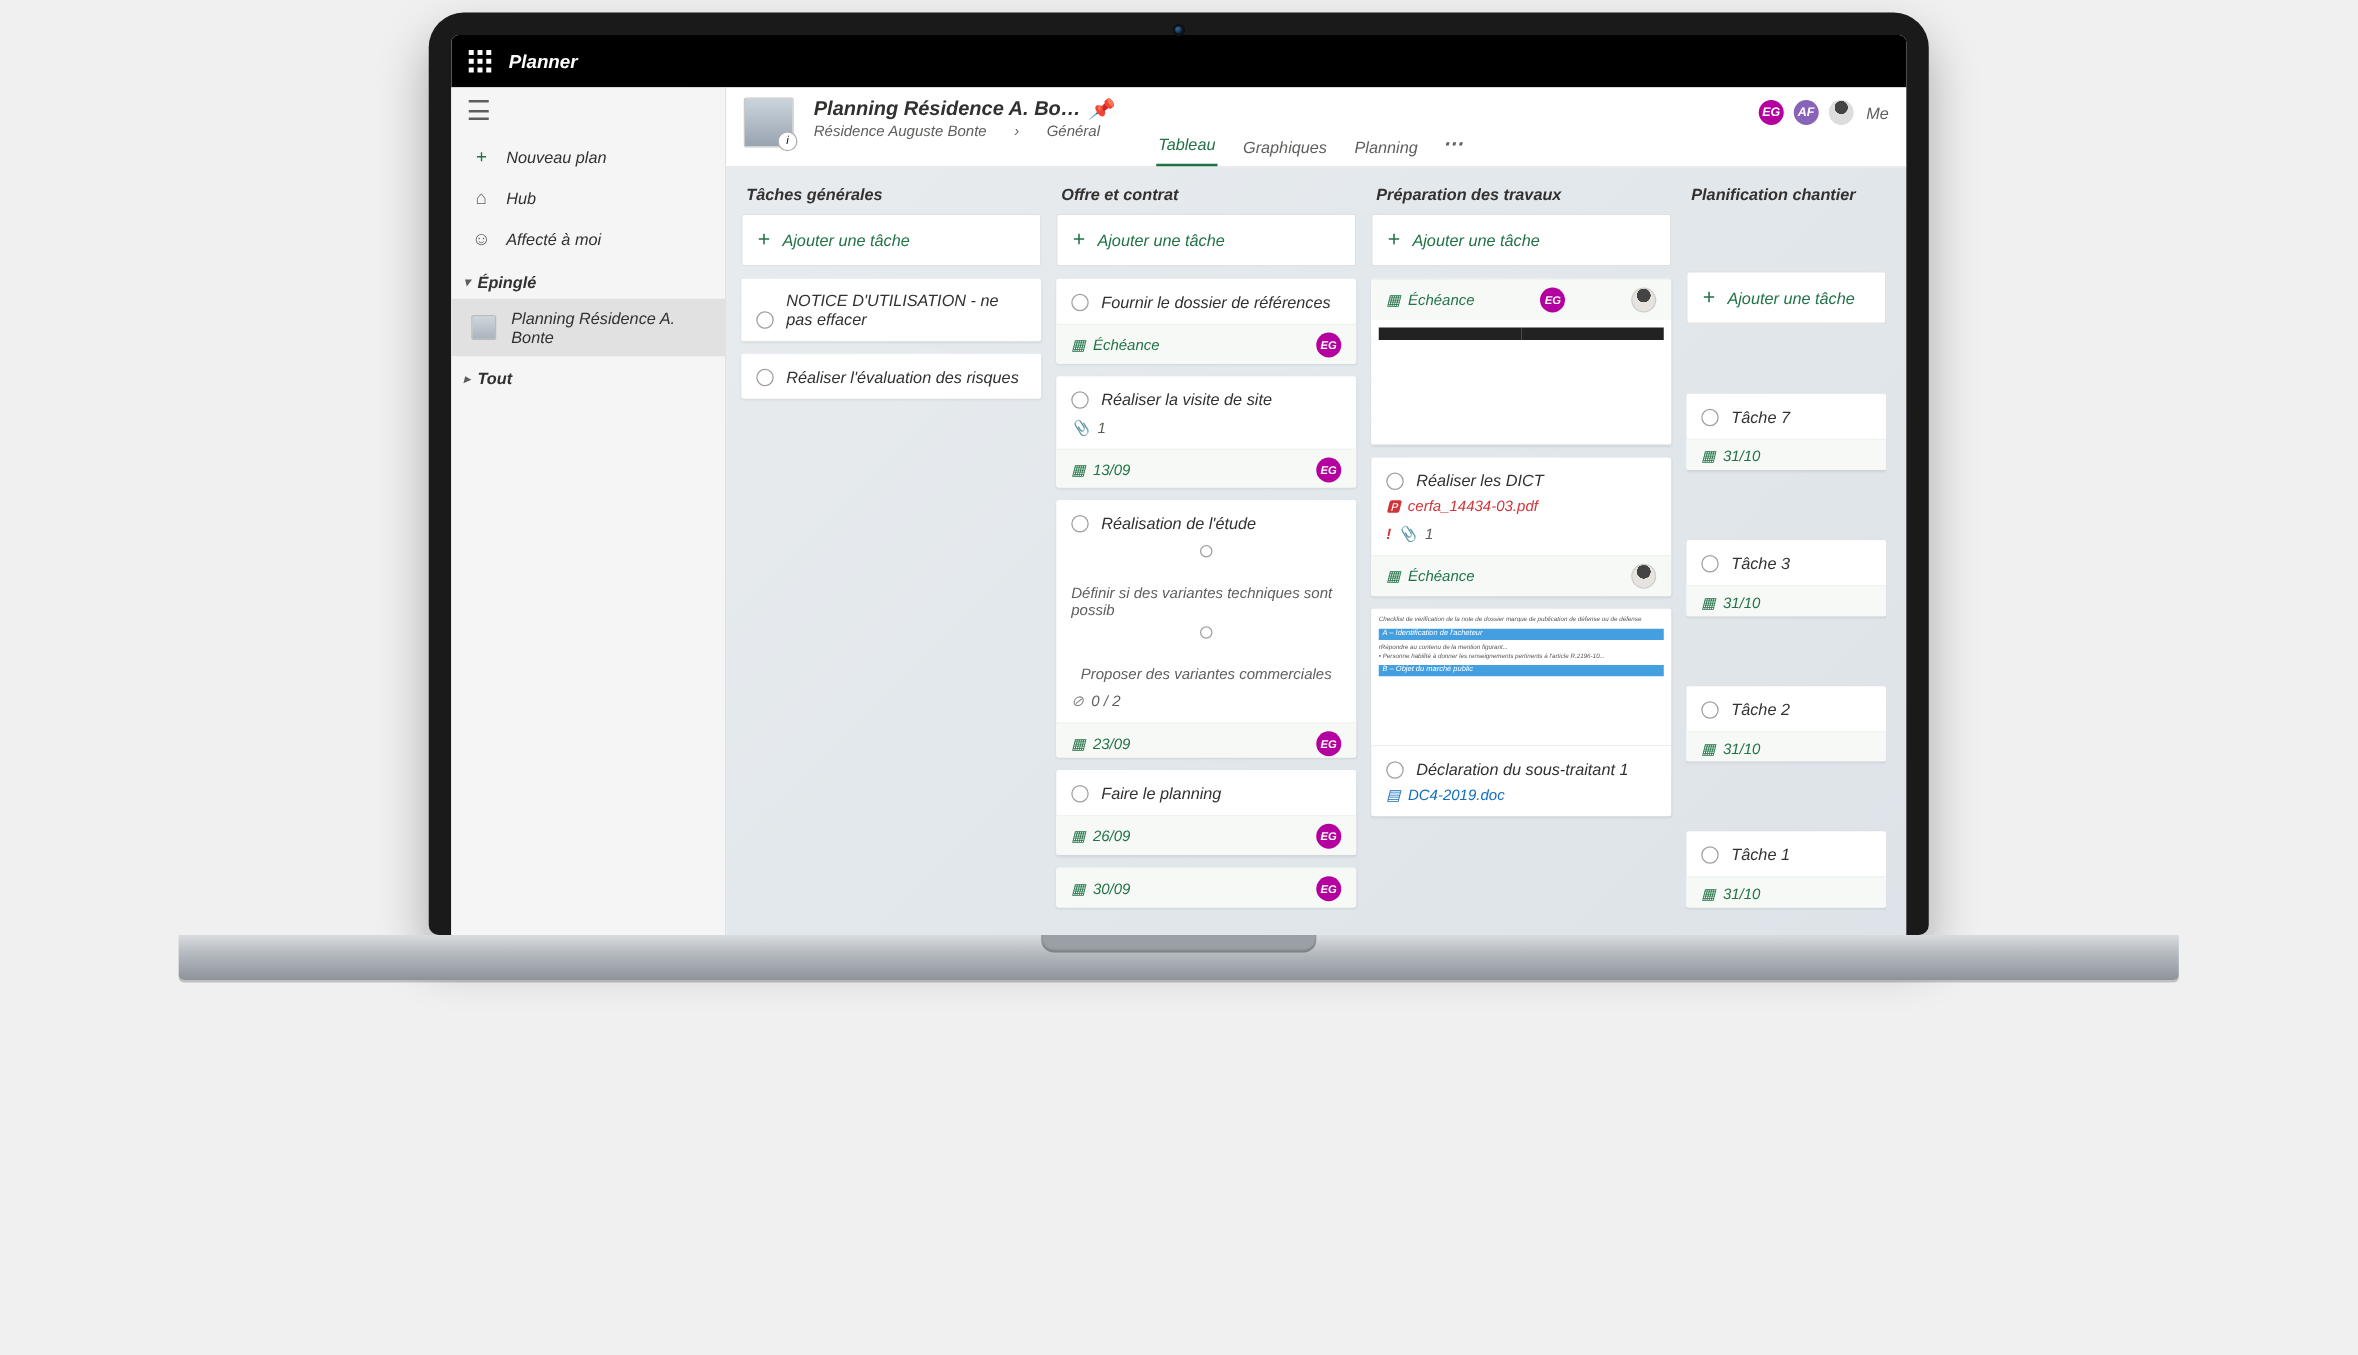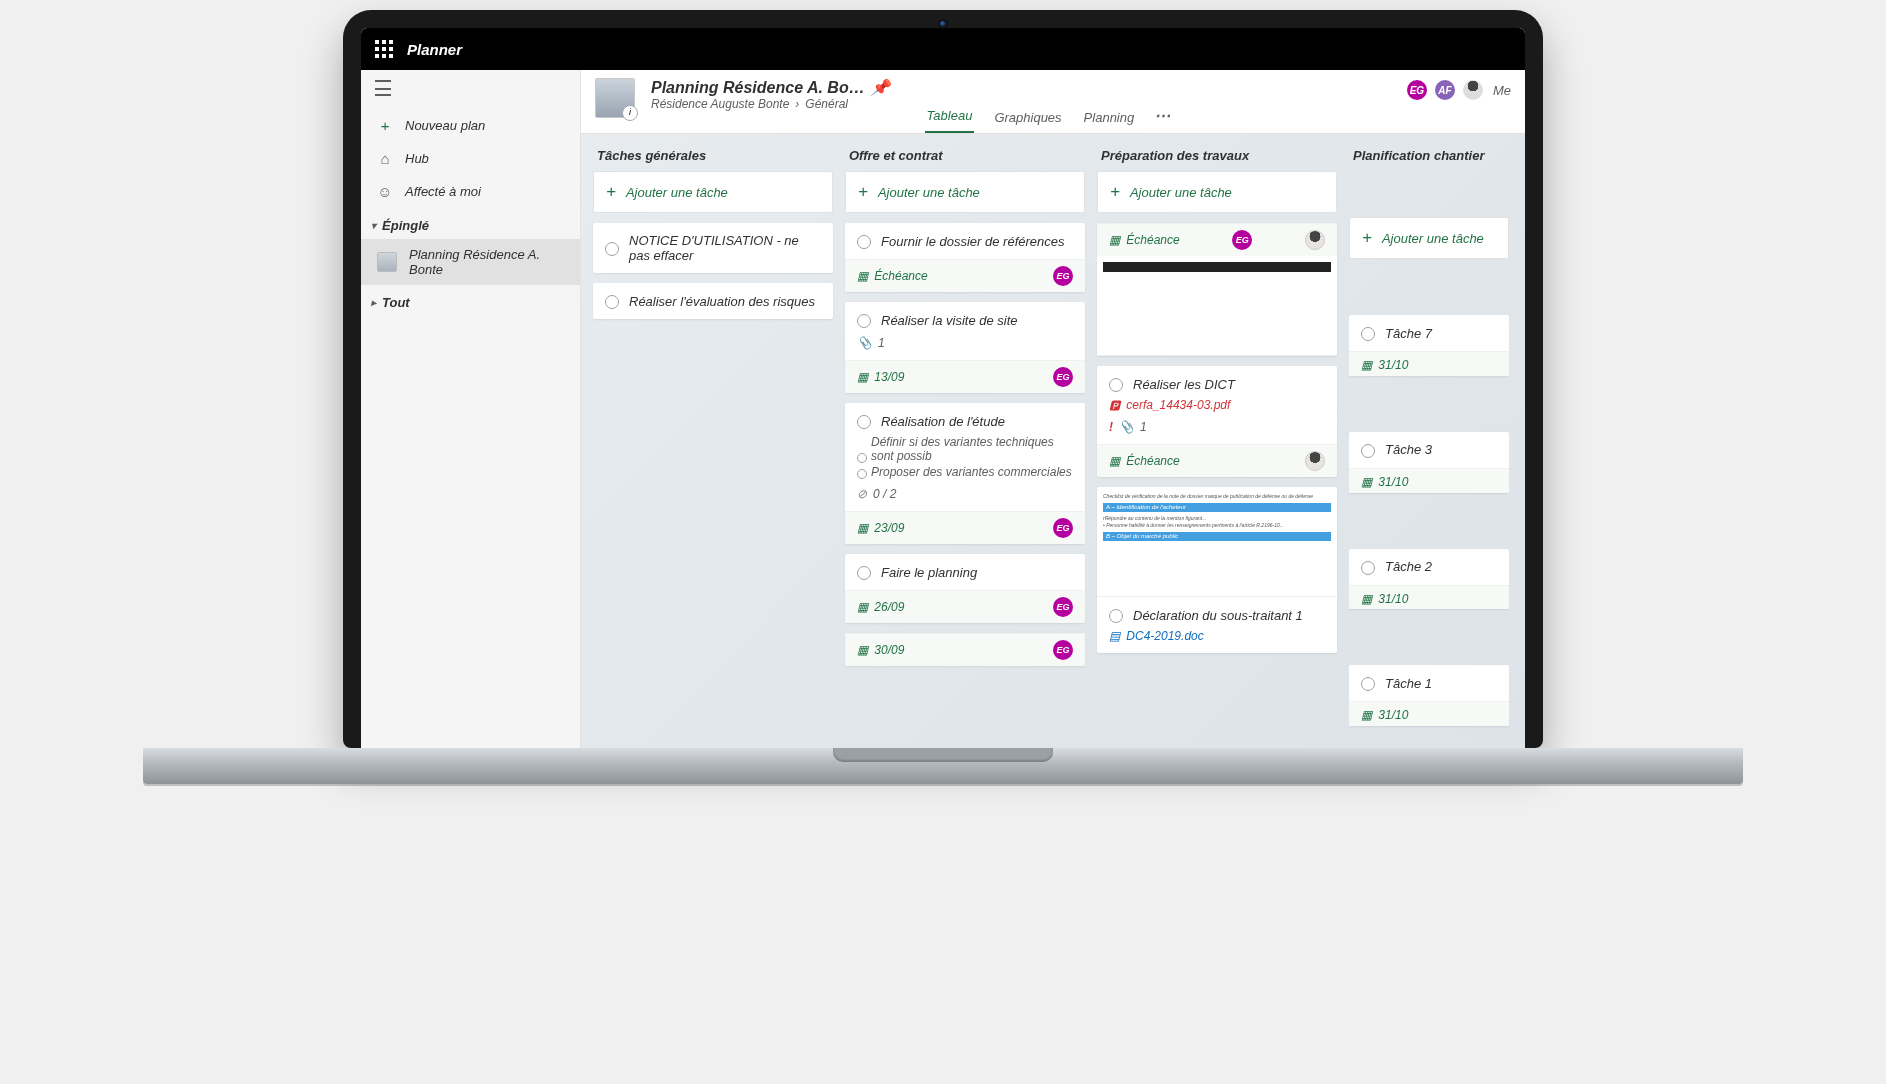--- a/index.html
+++ b/index.html
@@ -159,21 +159,21 @@
     width:14px; height:14px; border-radius:50%;
     background:#fff; border:1px solid #aaa;
     font-size:9px; font-style:italic; text-align:center; line-height:13px;
   }
   .plan-title-wrap { flex:0 0 auto; }
   .plan-title {
     font-weight:600; font-size:16px; color:#323130;
     display:flex; align-items:center; gap:6px;
   }
   .pin-icon { color:#3b3a39; cursor:pointer; }
-  .breadcrumb { font-size:12px; color:#605e5c; display:flex; gap:6px; align-items:center;}
+  .breadcrumb { font-size:12px; color:#605e5c; display:flex; gap:22px; align-items:center;}
   .tabs { display:flex; gap:18px; align-self:stretch; align-items:flex-end; margin-left:18px;}
   .tab { font-size:13px; color:#605e5c; padding:0 2px 8px; cursor:pointer; }
   .tab.active { color:#217346; border-bottom:2px solid #217346; font-weight:400;}
   .more-dots { color:#605e5c; padding-bottom:8px; cursor:pointer; font-weight:700; letter-spacing:2px;}
   .header-right { margin-left:auto; display:flex; align-items:center; gap:8px; }
   .member-badge {
     width:24px; height:24px; border-radius:50%;
     display:flex; align-items:center; justify-content:center;
     font-size:10px; font-weight:600; color:#fff;
     margin-left:-4px; border:2px solid #fff;
@@ -214,28 +214,28 @@
   .card {
     background:#fff;
     border-radius:2px;
     box-shadow: 0 1px 2px rgba(0,0,0,.08);
     margin-bottom:10px;
     overflow:hidden;
     font-size:13px;
     color:#323130;
   }
   .card-body { padding: 10px 12px; }
-  .card-row { display:flex; align-items:center; gap:10px; }
+  .card-row { display:flex; align-items:flex-end; gap:10px; }
   .checkbox {
     width:14px; height:14px; border:1px solid #a19f9d; border-radius:50%;
     flex-shrink:0; margin-top:2px; cursor:pointer;
   }
   .checkbox.tiny { width:10px; height:10px; margin-top:4px;}
   .subtasks { margin-top:6px; font-size:12px; color:#605e5c;}
-  .sub-item{ display:flex; align-items:flex-end; gap:4px; margin:2px 0;}
+  .sub-item{ display:flex; align-items:center; gap:21px; margin:2px 0;flex-direction:column;}
   .meta-line {
     margin-top:8px; display:flex; align-items:center; gap:6px;
     font-size:12px; color:#605e5c;
   }
   .meta-line .clip, .meta-line .check-ico { color:#8a8886;}
   .card-footer {
     background:#f6f9f6;
     padding:6px 12px;
     display:flex; align-items:center;
     font-size:12px; color:#217346;

